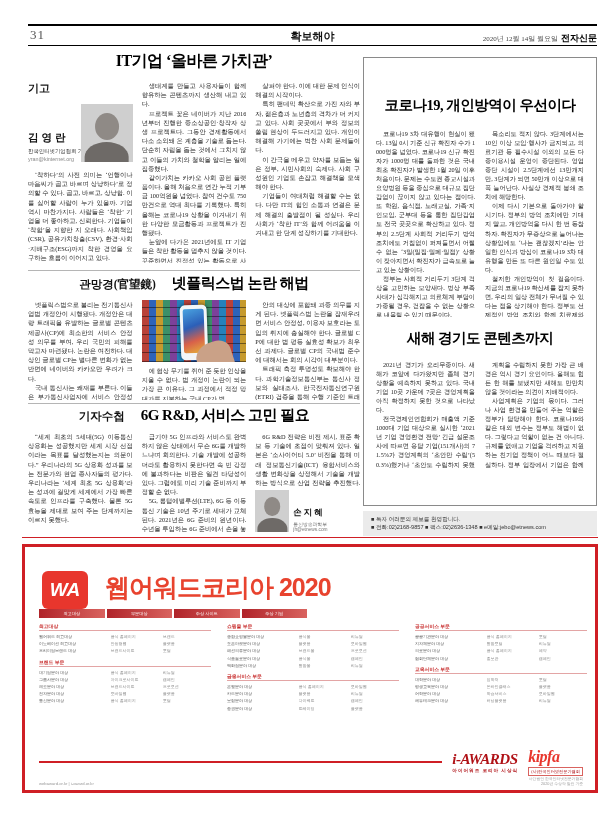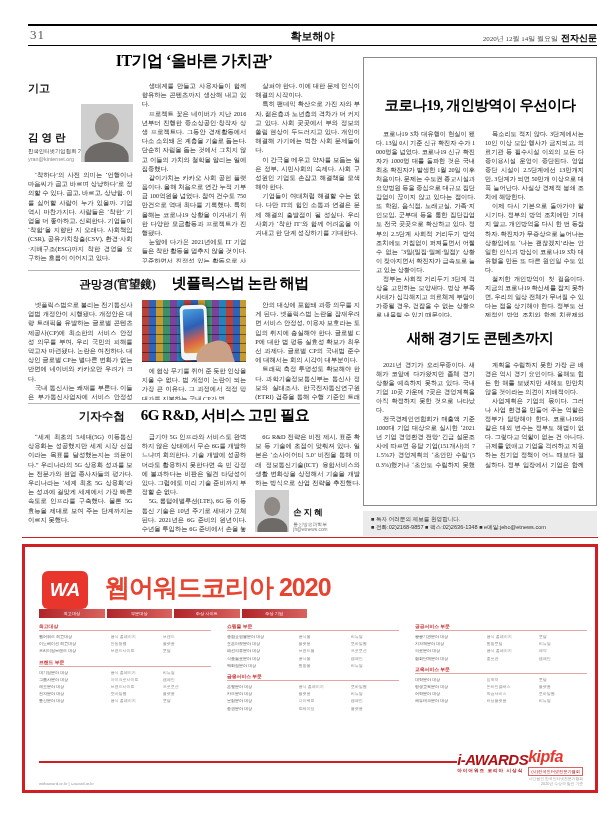--- a/index.html
+++ b/index.html
@@ -109,21 +109,21 @@
       font-size:4.2px; text-align:center; padding:2px 0; }
   .ad-listing { position:absolute; left:14px; top:76px; width:548px; height:132px;
       display:flex; gap:16px; overflow:hidden; }
   .ad-col { flex:1; min-width:0; }
   .ad-sec-h { font-size:4.8px; font-weight:bold; color:#c62828; border-bottom:1px solid #e3a5a5;
       padding-bottom:1px; margin:4px 0 2px 0; }
   .ad-sec-h:first-child { margin-top:0; }
   .ad-row { display:flex; gap:4px; font-size:4px; color:#8a8a8a; line-height:1.8; }
   .ad-row span:first-child { color:#555; flex:1.4; }
   .ad-row span { flex:1; white-space:nowrap; overflow:hidden; }
-  .ad-footer { position:absolute; left:14px; right:12px; bottom:14px; display:flex; align-items:center; gap:0; }
+  .ad-footer { position:absolute; left:14px; right:12px; bottom:14px; display:flex; align-items:center; gap:10px;font-family:Liberation Serif, serif; }
   .ad-redline { flex:1; height:2px; background:#cf1f25; }
   .ia-name { font-size:15px; font-weight:bold; font-style:italic; color:#b01116; letter-spacing:-0.5px; }
   .ia-cap { font-size:4.6px; color:#b01116; font-weight:bold; letter-spacing:1px; }
   .kf-name { font-size:16px; font-weight:bold; font-style:italic; color:#e8362d; letter-spacing:-0.5px; }
   .kf-cap { font-size:4.2px; color:#b01116; border:1px solid #d9635f; padding:1px 2px; margin-top:1px; }
   .ad-links { position:absolute; left:14px; bottom:4px; font-size:4.2px; color:#999; }
   .ad-note { position:absolute; right:12px; bottom:2px; text-align:right; font-size:3.8px; color:#999; line-height:1.5; }
 </style>
 </head>
 <body>

